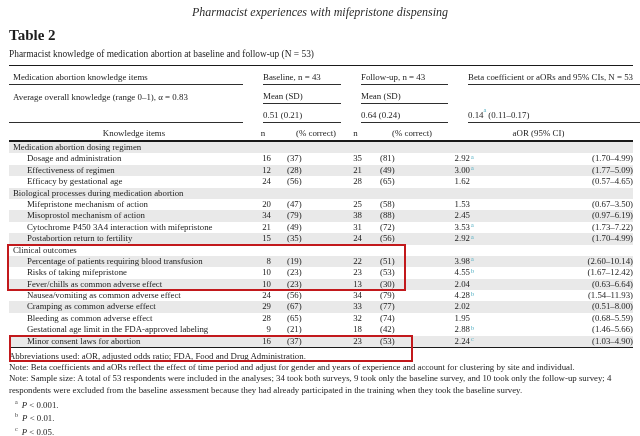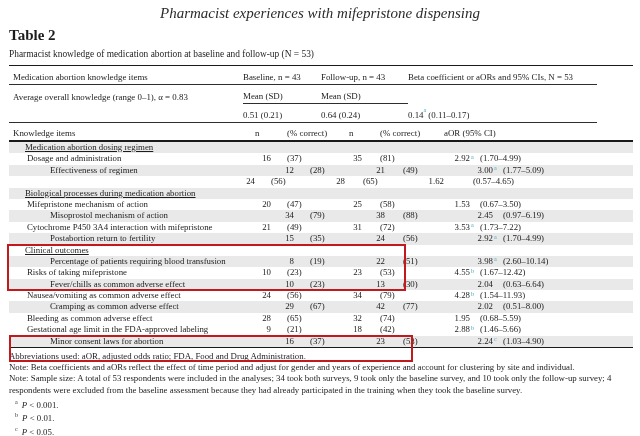--- a/index.html
+++ b/index.html
@@ -4,58 +4,58 @@
 <style>
   html,body{margin:0;padding:0;}
   body{
     width:640px;height:436px;position:relative;overflow:hidden;
     background:#ffffff;color:#1d1d1d;
     font-family:"Liberation Serif", serif;
     -webkit-font-smoothing:antialiased;
   }
   .running-head{
     position:absolute;top:5px;left:0;width:640px;text-align:center;
-    font-style:italic;font-size:15px;color:#2b2b2b;
+    font-style:italic;font-size:12px;color:#2b2b2b;
   }
   .sheet{position:absolute;left:9px;top:27px;width:624px;}
   .tlabel{font-weight:bold;font-size:15px;}
   .caption{font-size:9.4px;margin-top:5px;}
 
   
   .thead{border-top:1.6px solid #1a1a1a;margin-top:6px;border-bottom:2.2px solid #1a1a1a;}
   .hrow{
-    display:grid;grid-template-columns:234px 78px 87px 189px;column-gap:0;
+    display:grid;grid-template-columns:234px 78px 87px 189px;column-gap:20px;
     font-size:8.9px;height:19px;align-items:end;
   }
   .hc{padding-bottom:2px;}
   .ul{border-bottom:1px solid #2e2e2e;}
   .pl4{padding-left:4px;}
   .hrowD{
     display:grid;grid-template-columns:246px 16px 74px 17px 82px auto;
     font-size:8.9px;height:17px;align-items:end;
   }
-  .hrowD>div{padding-bottom:2px;}
+  .hrowD>div{padding-bottom:2px;text-align:center;}
   .h-pct1{padding-left:16px;}
   .h-n2{padding-left:4px;}
   .h-pct2{padding-left:18px;}
   .tsup{font-size:6.3px;color:var(--supcol,#4fadc2);position:relative;top:-2px;}
   .ml2{margin-left:2px;}
 
   
   .tbody{position:relative;border-bottom:1.6px solid #1a1a1a;}
   .trow{height:11.4px;line-height:11.4px;font-size:8.8px;white-space:nowrap;}
-  .trow.stripe{background:var(--stripe,#e9e9e9);padding-left:23px;}
-  .trow.section{padding-left:16px;text-decoration:underline;}
+  .trow.stripe{background:var(--stripe,#e9e9e9);}
+  .trow.section{padding-left:4px;}
   .trow.item{display:grid;grid-template-columns:246px 16px 74px 17px 82px 26px 7px auto;}
   .c-label{padding-left:18px;overflow:hidden;}
   .c-bn,.c-fn,.c-est{text-align:right;}
   .c-bpct{padding-left:16px;}
   .c-fpct{padding-left:18px;}
   .c-sup{font-size:6.2px;color:var(--supcol,#4fadc2);position:relative;top:-2.5px;padding-left:1px;}
-  .c-ci{padding-left:3px;}
+  .c-ci{padding-left:3px;text-align:right;}
   .redbox{position:absolute;border:2.4px solid var(--redcol,#c2191c);pointer-events:none;box-sizing:border-box;}
 
   
   .notes{margin-top:3px;font-size:8.8px;line-height:11.2px;}
   .note-line{margin:0;}
   .fnotes{margin-top:1px;}
   .fnote{font-size:8.8px;line-height:10.6px;padding-left:6px;}
   .fnote sup{font-size:6.2px;color:#3c3c3c;margin-right:4px;}
   .fnote .p{font-style:italic;}
 </style>
@@ -112,20 +112,21 @@
         <span class="c-label">Effectiveness of regimen</span>
         <span class="c-bn">12</span>
         <span class="c-bpct">(28)</span>
         <span class="c-fn">21</span>
         <span class="c-fpct">(49)</span>
         <span class="c-est">3.00</span>
         <span class="c-sup">a</span>
         <span class="c-ci">(1.77–5.09)</span>
       </div>
       <div class="trow item">
+        <span class="c-label">Efficacy by gestational age</span>
         <span class="c-bn">24</span>
         <span class="c-bpct">(56)</span>
         <span class="c-fn">28</span>
         <span class="c-fpct">(65)</span>
         <span class="c-est">1.62</span>
         <span class="c-sup"></span>
         <span class="c-ci">(0.57–4.65)</span>
       </div>
       <div class="trow section stripe">Biological processes during medication abortion</div>
       <div class="trow item">
@@ -206,21 +207,21 @@
         <span class="c-fn">34</span>
         <span class="c-fpct">(79)</span>
         <span class="c-est">4.28</span>
         <span class="c-sup">b</span>
         <span class="c-ci">(1.54–11.93)</span>
       </div>
       <div class="trow item stripe">
         <span class="c-label">Cramping as common adverse effect</span>
         <span class="c-bn">29</span>
         <span class="c-bpct">(67)</span>
-        <span class="c-fn">42</span>
+        <span class="c-fn">33</span>
         <span class="c-fpct">(77)</span>
         <span class="c-est">2.02</span>
         <span class="c-sup"></span>
         <span class="c-ci">(0.51–8.00)</span>
       </div>
       <div class="trow item">
         <span class="c-label">Bleeding as common adverse effect</span>
         <span class="c-bn">28</span>
         <span class="c-bpct">(65)</span>
         <span class="c-fn">32</span>

